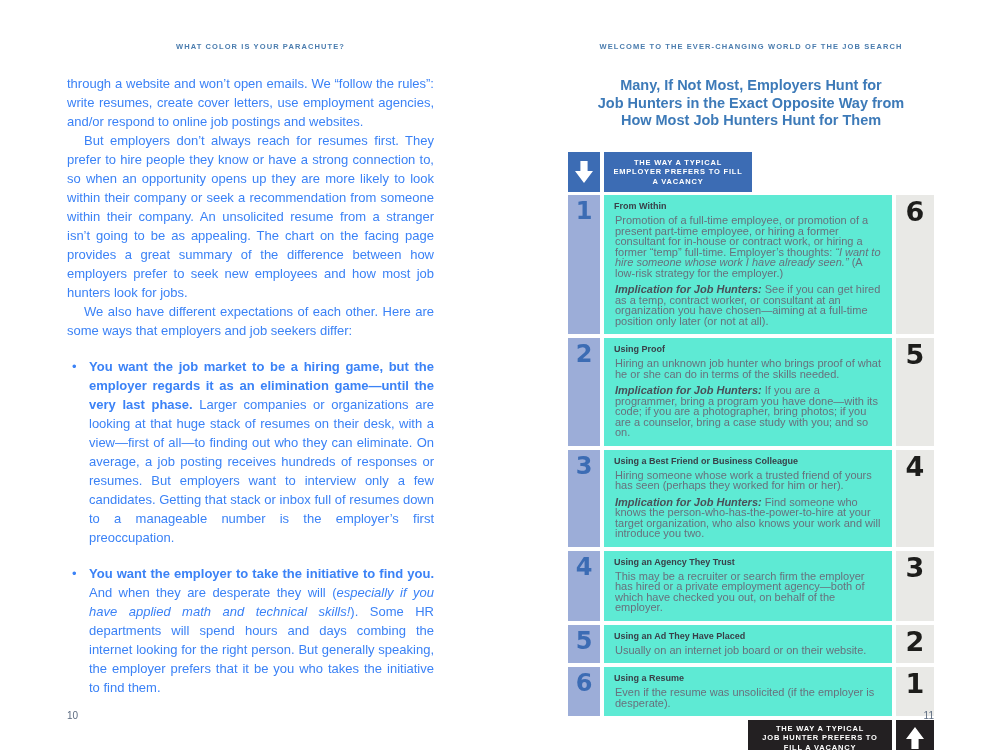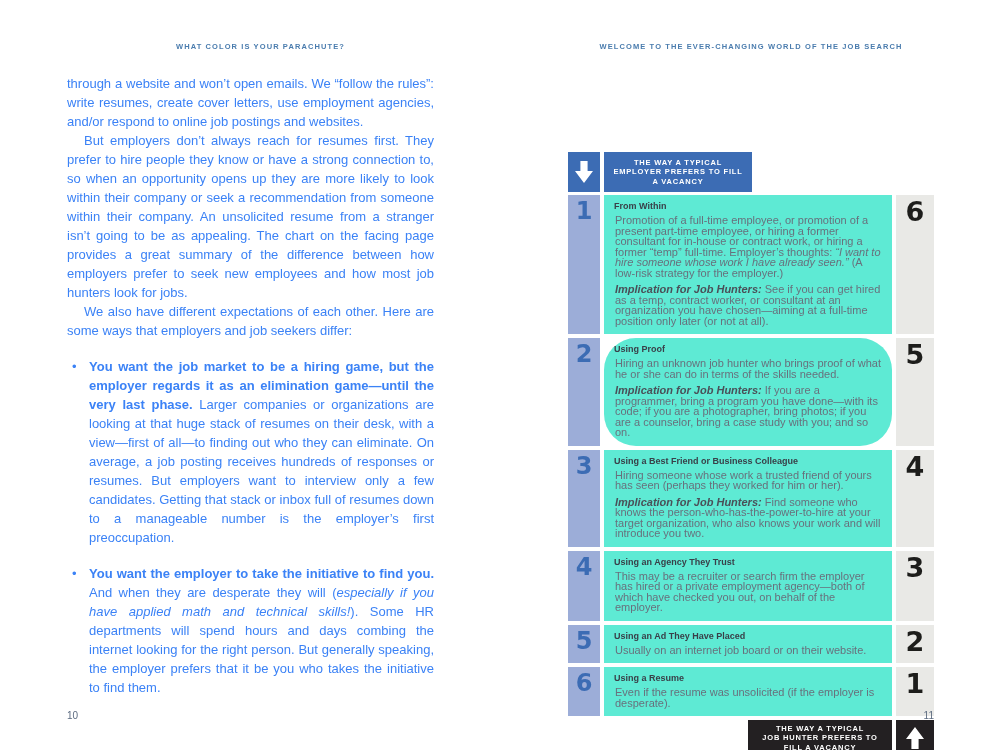--- a/index.html
+++ b/index.html
@@ -55,21 +55,21 @@
   .row-num {
     width:32px; background:#9cadd8; color:#3c6cb4; font-size:24px; font-weight:900;
     font-family:"DejaVu Sans", sans-serif; text-align:center; padding-top:2px; box-sizing:border-box;
   }
   .row-body { width:288px; box-sizing:border-box; background:#5eead4; padding:6px 10px 7px; }
   .row-rank {
     width:38px; background:#e9e9e6; color:#1d1d1b; font-size:27px; font-weight:900;
     font-family:"DejaVu Sans", sans-serif; text-align:center; padding-top:1px; box-sizing:border-box;
   }
   .row-1 .row-body { min-height:108px; }
-  .row-2 .row-body { min-height:86px;border-radius:32px; }
+  .row-2 .row-body { min-height:86px; }
   .row-3 .row-body { min-height:80px; }
   .row-4 .row-body { min-height:58px; }
   .row-5 .row-body { min-height:34px; }
   .row-6 .row-body { min-height:35px; }
   .row-title { font-size:9px; font-weight:bold; color:#394049; margin:0 0 4px; }
   .row-desc { font-size:11px; line-height:10.5px; color:#68707c; margin:1px; }
   .row-desc + .row-desc { margin-top:6px; }
   .impl-label { font-weight:bold; font-style:italic; color:#4a5058; }
 
   .chart-footer { display:flex; gap:4px; justify-content:flex-end; }
@@ -104,20 +104,25 @@
       <div class="bullet-item">
         <span class="bullet-marker">•</span><span class="b">You want the employer to take the initiative to find you.</span><span> And when they are desperate they will (</span><span class="em">especially if you have applied math and technical skills!</span><span>). Some HR departments will spend hours and days combing the internet looking for the right person. But generally speaking, the employer prefers that it be you who takes the initiative to find them.</span>
       </div>
     </div>
   </div>
 
   <div class="page-num pn-left">10</div>
 
   <div class="running-head rh-right">WELCOME TO THE EVER-CHANGING WORLD OF THE JOB SEARCH</div>
 
+  <div class="title">
+    <div>Many, If Not Most, Employers Hunt for</div>
+    <div>Job Hunters in the Exact Opposite Way from</div>
+    <div>How Most Job Hunters Hunt for Them</div>
+  </div>
 
   <div class="chart">
 
     <div class="chart-header">
       <div class="hdr-arrow">
         <div class="arrow-down"></div>
       </div>
       <div class="hdr-label">
         <div>THE WAY A TYPICAL</div>
         <div>EMPLOYER PREFERS TO FILL</div>

